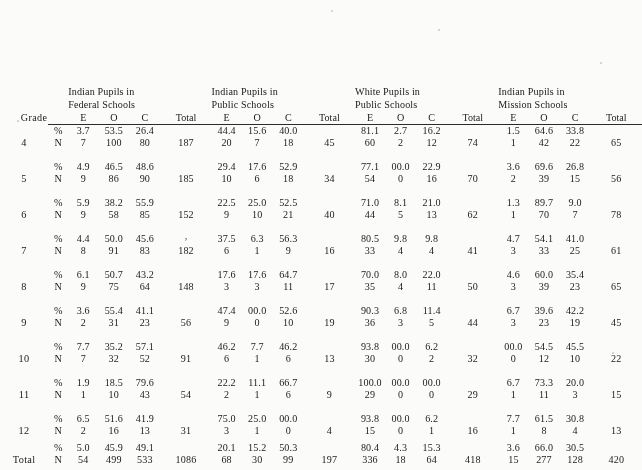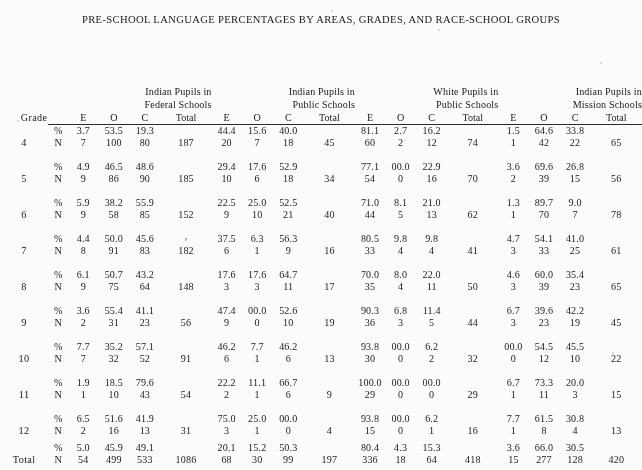--- a/index.html
+++ b/index.html
@@ -65,21 +65,21 @@
 
   
   col.c-grade  { width: 48px; }
   col.c-pct    { width: 20px; }
   col.c-e      { width: 30px; }
   col.c-o      { width: 31px; }
   col.c-c      { width: 31px; }
   col.c-t      { width: 51px; }
 
   .grp-head {
-    text-align: right;
+    text-align: left;
     font-size: 10.1px;
     line-height: 12.6px;
     letter-spacing: 0.15px;
   }
   .grp-head .l1, .grp-head .l2 { display: block; }
 
   .colhead td {
     text-align: center;
     font-size: 10.1px;
     line-height: 13px;
@@ -126,21 +126,20 @@
     border-radius: 50%;
     pointer-events: none;
   }
 </style>
 </head>
 <body>
 
 <div class="page">
 
   <div class="title-block">
-    <div class="tbl-title">PRE-SCHOOL LANGUAGE PERCENTAGES BY AREAS, GRADES, AND RACE-SCHOOL GROUPS</div>
   </div>
 
   <div class="tbl-wrap">
     <table class="main">
       <colgroup>
         <col class="c-grade">
           <col class="c-pct">
         <col class="c-e">
           <col class="c-o">
           <col class="c-c">
@@ -215,21 +214,21 @@
             <td class="ruled"></td>
             <td class="ruled"></td>
             <td class="ruled"></td>
             <td class="ruled"></td>
           </tr>
           <tr class="r-pct">
             <td class="grade-num grade-cell" rowspan="2">4</td>
             <td class="pct-lbl">%</td>
             <td class="num">3.7</td>
             <td class="num">53.5</td>
-            <td class="num">19.3</td>
+            <td class="num">26.4</td>
             <td class="num"></td>
             <td class="num">44.4</td>
             <td class="num">15.6</td>
             <td class="num">40.0</td>
             <td class="num"></td>
             <td class="num">81.1</td>
             <td class="num">2.7</td>
             <td class="num">16.2</td>
             <td class="num"></td>
             <td class="num">1.5</td>

